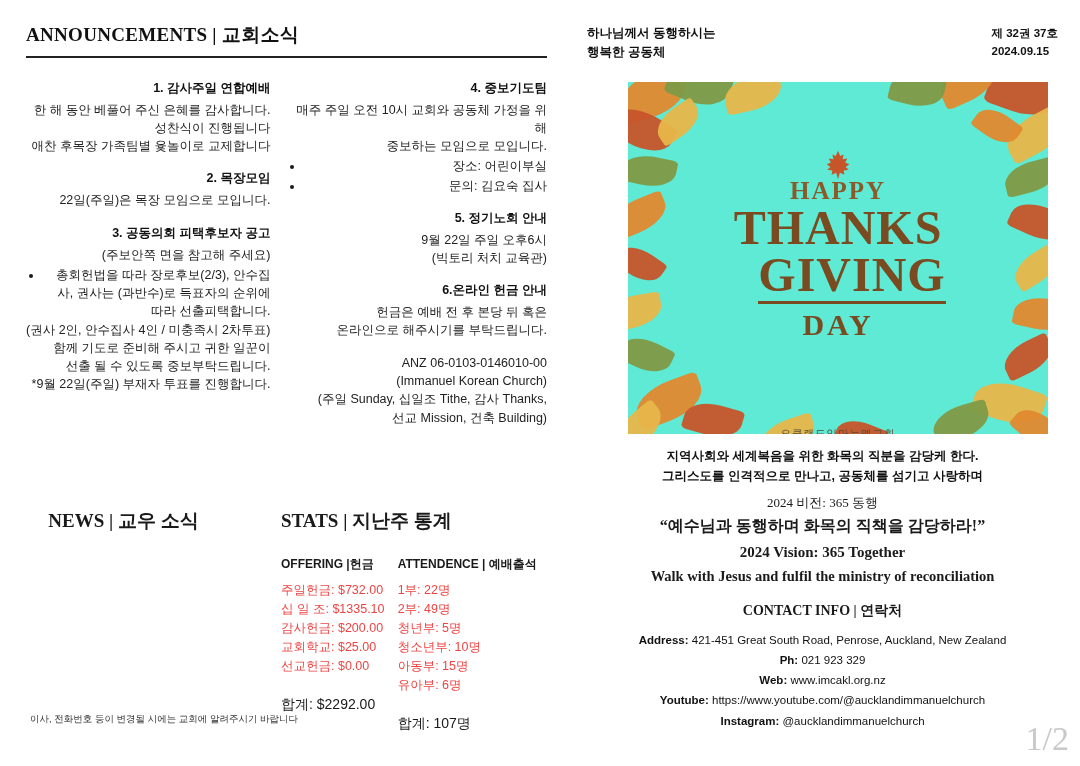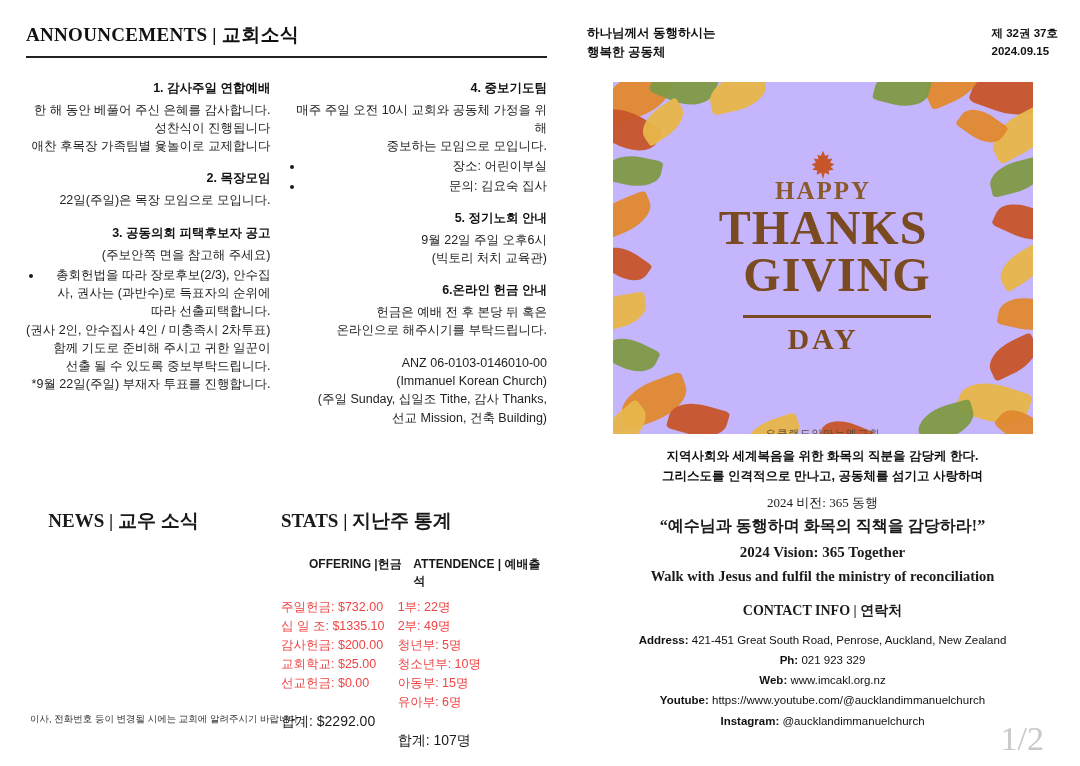--- a/index.html
+++ b/index.html
@@ -44,41 +44,41 @@
 
   .news-title, .stats-title {
     font-family:"Liberation Serif", serif;
     font-weight:bold;
     font-size:19px;
   }
   .news-title { text-align:center; padding-right:60px; }
 
   .stats-heads { display:flex; margin-top:22px; }
   .stats-heads div { font-size:12px; font-weight:bold; }
-  .sh1 { width:118px;margin-left:28px; }
+  .sh1 { width:118px; }
   .sh2 { width:150px; }
 
   .stats-body { display:flex; margin-top:8px; }
   .stats-left { width:118px; }
   .stats-right { width:150px; }
   .stat-row { font-size:12.5px; line-height:1.52; color:#ef4444; }
   .stat-total { font-size:14px; font-weight:normal; margin-top:20px; }
 
   .news-note { position:absolute; left:30px; top:713px; font-size:9.5px; color:#333; }
 
   
   .right { position:absolute; left:565px; top:0; width:515px; height:766px; }
 
   .masthead { position:absolute; left:22px; top:24px; font-size:12.5px; font-weight:bold; line-height:1.55; color:#111; }
   .issue { position:absolute; right:22px; top:24px; text-align:left; font-size:11.5px; font-weight:bold; line-height:1.6; color:#111; }
 
   
   .poster {
-    position:absolute; left:48px; top:82px; width:420px; height:352px;
-    background:#c4b5fd;
+    position:absolute; left:63px; top:82px; width:420px; height:352px;
+    background:#5eead4;
     overflow:hidden;
   }
   .poster-inner { position:absolute; inset:0; }
   .leafwrap { position:absolute; inset:0; }
   .leaf { position:absolute; border-radius:60% 10% 60% 10%; opacity:.95; }
 
   .poster-text { position:absolute; left:0; right:0; top:95px; text-align:center; }
   .happy {
     font-family:"Liberation Serif", serif;
     font-weight:bold; letter-spacing:2px;
@@ -87,21 +87,21 @@
   .thanks {
     font-family:"Liberation Serif", serif;
     font-weight:bold; font-size:48px; line-height:.96;
     color:#7a4a20; letter-spacing:1px;
   }
   .giving {
     font-family:"Liberation Serif", serif;
     font-weight:bold; font-size:48px; line-height:1.0;
     color:#7a4a20; letter-spacing:1px;
     border-bottom:3px solid #7a4a20;
-    display:inline-block; padding-bottom:16px;margin-left:28px;
+    display:inline-block; padding-bottom:2px;margin-left:28px;
   }
   .day {
     font-family:"Liberation Serif", serif;
     font-weight:bold; font-size:30px; color:#7a4a20; letter-spacing:3px; margin-top:4px;
   }
   .church-kr { position:absolute; left:0; right:0; top:345px; text-align:center; font-size:10.5px; color:#5b4a34; letter-spacing:1px; }
 
   .maple { position:absolute; left:50%; top:66px; transform:translateX(-50%); }
 
   .mission {
@@ -119,21 +119,21 @@
 
   .contact-title {
     position:absolute; left:0; right:0; top:602px; text-align:center;
     font-family:"Liberation Serif", serif; font-weight:bold; font-size:14px;
   }
   .contact-lines { position:absolute; left:20px; right:20px; top:630px; text-align:center; }
   .cl { font-size:11.5px; line-height:1.75; color:#111; }
   .cl b { font-weight:bold; }
 
   .pagenum {
-    position:absolute; right:36px; bottom:8px;
+    position:absolute; right:11px; bottom:8px;
     font-family:"Liberation Serif", serif;
     font-size:34px; color:#c9c9c9;
   }
 </style>
 </head>
 <body>
 
 <div class="page">
 
   <div class="left">

